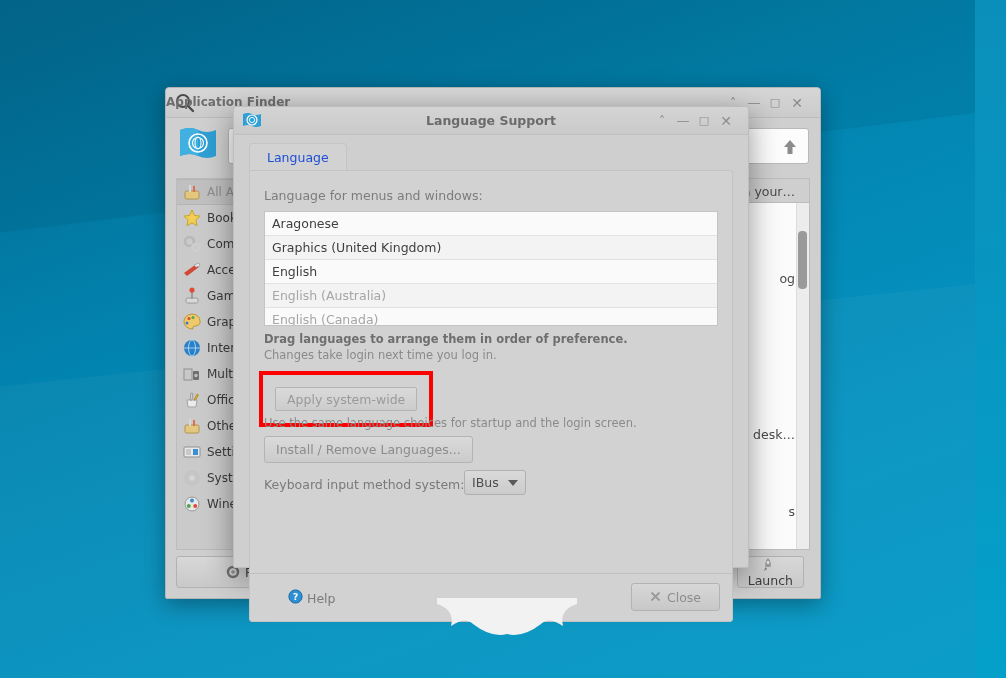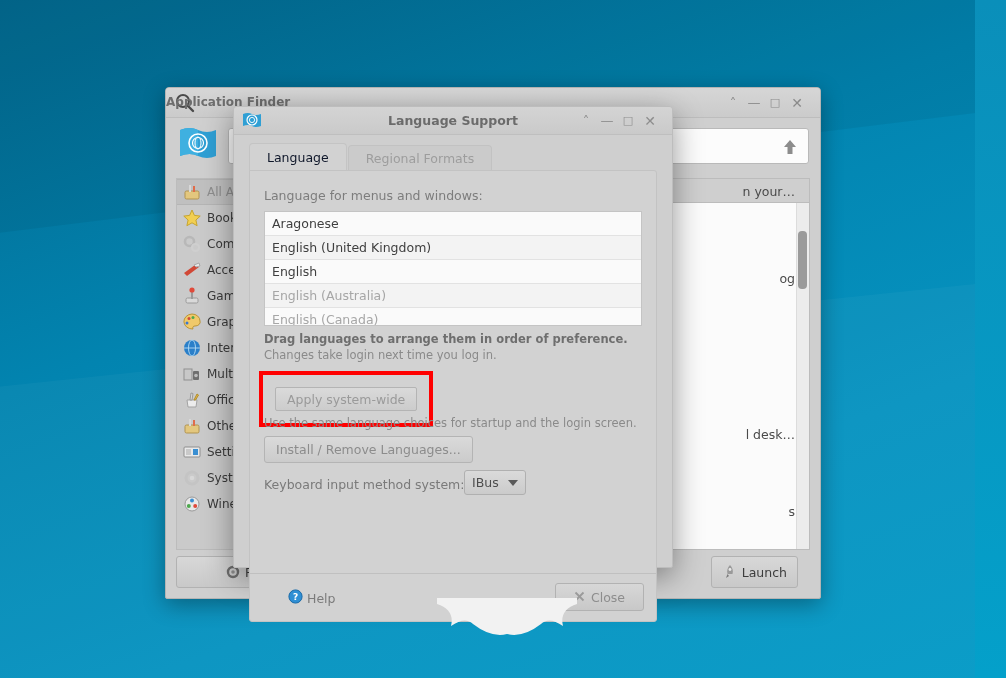--- a/index.html
+++ b/index.html
@@ -165,28 +165,28 @@
     height: 32px;
     display: flex; align-items: center;
     padding: 0 10px;
     background: linear-gradient(180deg,#d8d8d8,#c9c9c9);
     border: 1px solid #b2b2b2;
     border-radius: 3px;
     font-size: 12.5px; color: #3d3d3d;
     white-space: nowrap;
   }
   #af-btn-prefs { left: 0; padding-left: 48px; }
-  #af-btn-launch { right: 12px; }
+  #af-btn-launch { right: 6px; flex-direction: column; }
   .af-btn-icon { width: 16px; height: 16px; margin-right: 4px; flex: 0 0 16px; }
 
   
   #dialog {
     position: absolute;
     left: 233px; top: 106px;
-    width: 440px; height: 462px;
+    width: 516px; height: 462px;
     background: #cfcfcf;
     border: 1px solid #bdbdbd;
     border-radius: 4px 4px 2px 2px;
     box-shadow: 0 9px 30px rgba(0,0,0,0.40);
   }
   #dlg-titlebar {
     position: relative;
     height: 28px;
     background: linear-gradient(180deg,#d4d4d4,#cacaca);
     border-bottom: 1px solid #bfbfbf;
@@ -219,21 +219,21 @@
     height: 26px;
     padding: 0 17px;
     display: flex; align-items: center;
     font-size: 12.5px;
     border: 1px solid #c2c2c2;
     border-bottom: none;
     border-radius: 4px 4px 0 0;
   }
   .dlg-tab.active {
     background: #d2d2d2;
-    color: #0f172a;
+    color: #1d4ed8;
     height: 28px;
     border-color: #c4c4c4;
   }
   .dlg-tab.inactive {
     background: #cbcbcb;
     color: #9d9d9d;
     margin-left: 1px;
   }
 
   #dlg-panel {
@@ -576,30 +576,29 @@
       </span>
       <div id="dlg-title">Language Support</div>
       <div class="dlg-wc" id="dlg-wc-shade">˄</div>
       <div class="dlg-wc" id="dlg-wc-min">—</div>
       <div class="dlg-wc" id="dlg-wc-max">□</div>
       <div class="dlg-wc" id="dlg-wc-close">✕</div>
     </div>
 
     <div id="dlg-tabs">
       <div class="dlg-tab active">Language</div>
-      <div class="dlg-tab inactive">Regional Formats</div>
     </div>
 
     <div id="dlg-panel">
 
       <div id="lang-label">Language for menus and windows:</div>
 
       <div id="lang-list">
         <div class="lang-row dark">Aragonese</div>
-        <div class="lang-row dark alt">English (United Kingdom)</div>
+        <div class="lang-row dark alt">Graphics (United Kingdom)</div>
         <div class="lang-row dark">English</div>
         <div class="lang-row faded alt">English (Australia)</div>
         <div class="lang-row faded">English (Canada)</div>
       </div>
 
       <div id="drag-hint">Drag languages to arrange them in order of preference.</div>
       <div id="changes-hint">Changes take login next time you log in.</div>
 
       <div id="apply-highlight">
         <div id="apply-btn">Apply system-wide</div>

